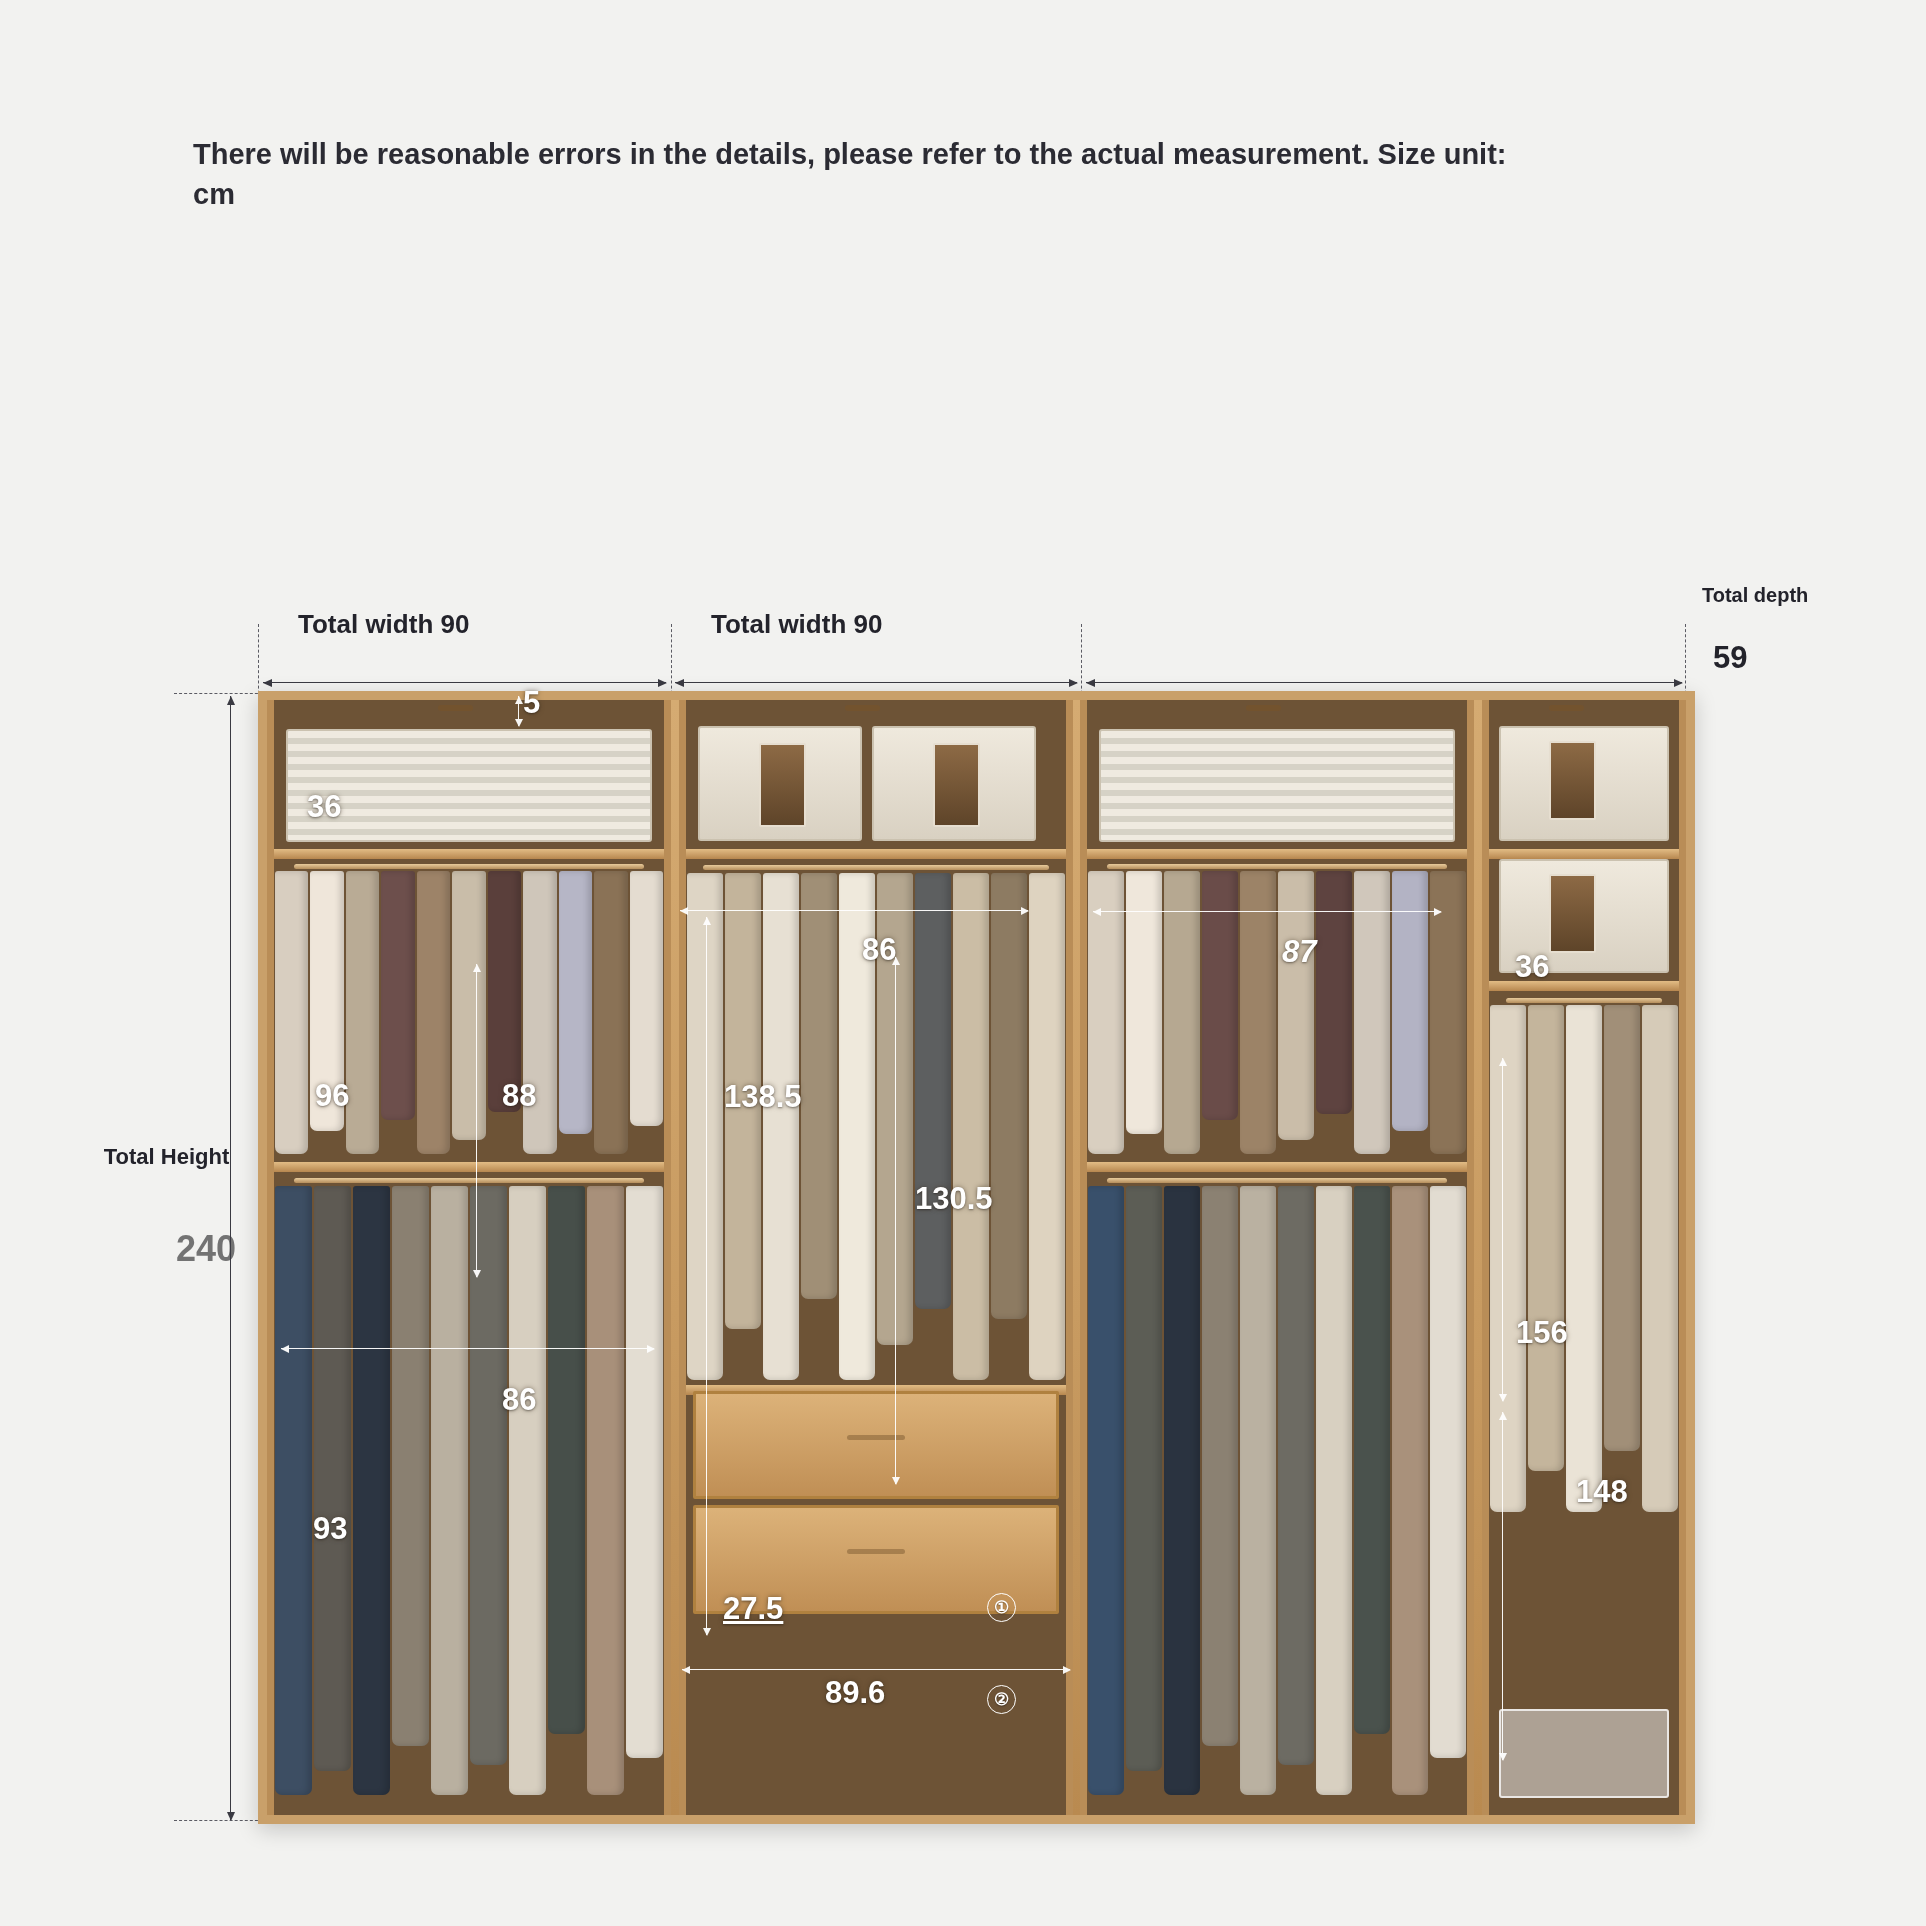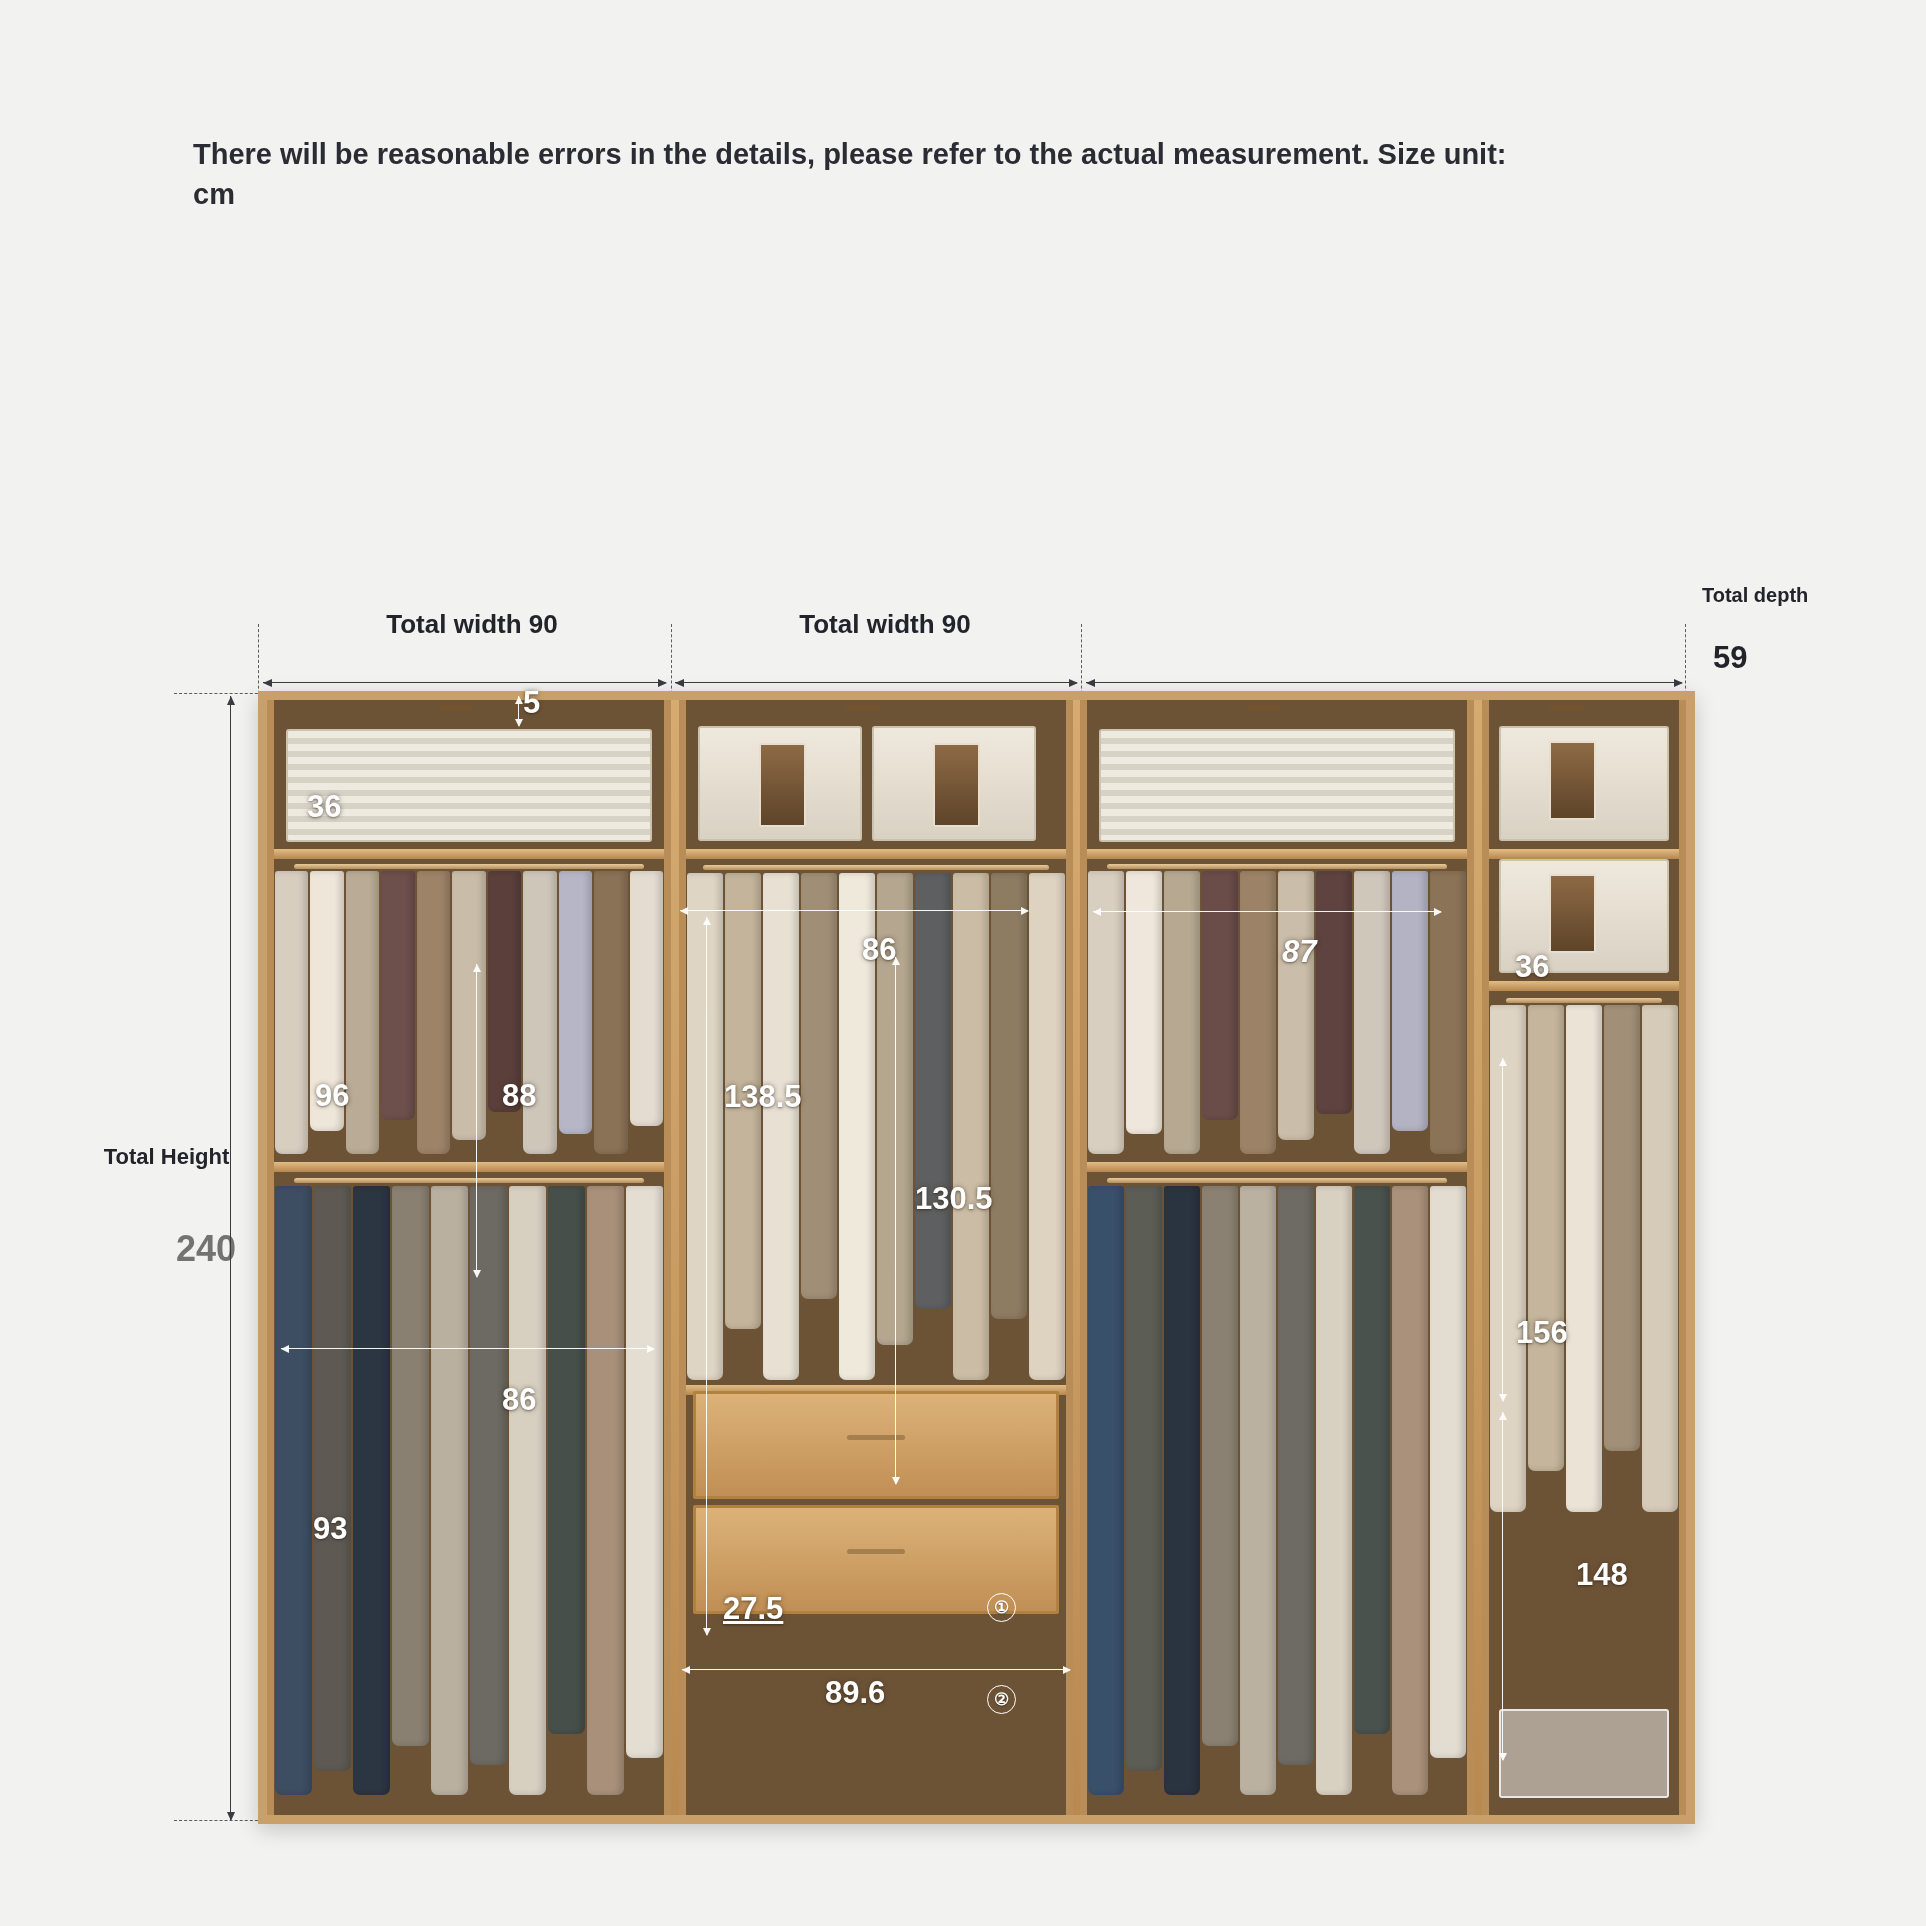--- a/index.html
+++ b/index.html
@@ -48,21 +48,20 @@
     width: 1926px;
     height: 1926px;
   }
 
   
   .wlabel {
     position: absolute;
     font-size: 26px;
     font-weight: bold;
     color: #23232b;
-    text-align: center;
     white-space: nowrap;
   }
   .wlabel-1 { left: 298px;  top: 609px; width: 348px; }
   .wlabel-2 { left: 711px; top: 609px; width: 348px; }
   .wlabel-3 { left: 1138px; top: 618px; width: 492px; }
 
   .depth-label {
     position: absolute;
     left: 1702px;
     top: 584px;
@@ -484,15 +483,15 @@
 
   <div class="wrule-h" style="left:1093px; top:911px; width:348px;"></div>
   <div class="dimtext" style="left:1282px; top:934px;font-style:italic;">87</div>
 
   <div class="dimtext" style="left:1515px; top:949px;">36</div>
 
   <div class="wrule-v" style="left:1502px; top:1058px; height:343px;"></div>
   <div class="dimtext" style="left:1516px; top:1315px;">156</div>
 
   <div class="wrule-v" style="left:1502px; top:1412px; height:348px;"></div>
-  <div class="dimtext" style="left:1576px; top:1557px;">148</div>
+  <div class="dimtext" style="left:1576px; top:1474px;">148</div>
 </div>
 
 
 </body></html>

